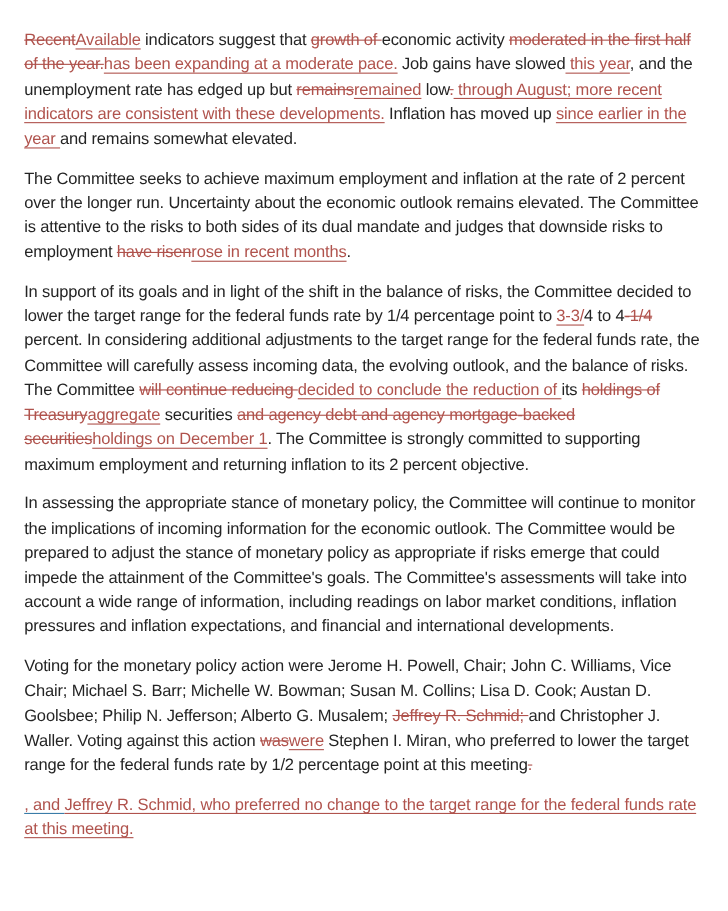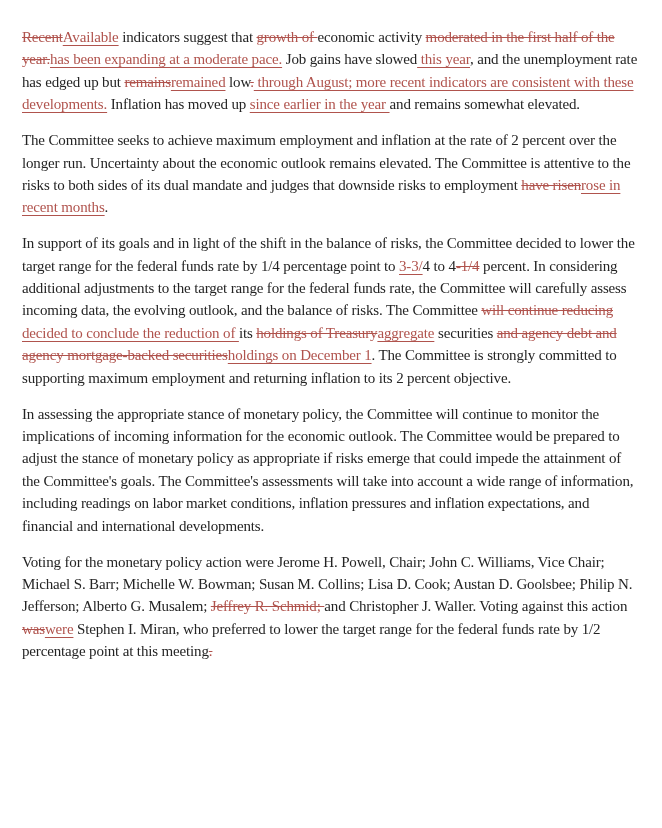--- a/index.html
+++ b/index.html
@@ -24,21 +24,21 @@
     padding: 26px 21px 0 22px;
     font-family: "Liberation Sans", "DejaVu Sans", sans-serif;
     font-size: 15px;
     line-height: 22.4px;
     letter-spacing: -0.15px;
     color: var(--text);
   }
   p.para {
     margin: 0 0 13.5px 0;
   }
-  .run { text-decoration-thickness: 1.4px; font-family: Liberation Serif, serif; }
+  .run { text-decoration-thickness: 1.4px; }
   .run-normal {
     color: var(--text);
   }
   .run-deleted {
     color: var(--rev);
     text-decoration: line-through;
     text-decoration-color: var(--rev);
   }
   .run-inserted {
     color: var(--rev);
@@ -56,14 +56,15 @@
 </head>
 <body>
 
 <div class="doc">
   <div>
       <p class="para"><span class="run run-deleted">Recent</span><span class="run run-inserted">Available</span><span class="run run-normal"> indicators suggest that </span><span class="run run-deleted">growth of </span><span class="run run-normal">economic activity </span><span class="run run-deleted">moderated in the first half of the year.</span><span class="run run-inserted">has been expanding at a moderate pace.</span><span class="run run-normal"> Job gains have slowed</span><span class="run run-inserted"> this year</span><span class="run run-normal">, and the unemployment rate has edged up but </span><span class="run run-deleted">remains</span><span class="run run-inserted">remained</span><span class="run run-normal"> low</span><span class="run run-deleted">.</span><span class="run run-inserted"> through August; more recent indicators are consistent with these developments.</span><span class="run run-normal"> Inflation has moved up </span><span class="run run-inserted">since earlier in the year </span><span class="run run-normal">and remains somewhat elevated.</span></p>
       <p class="para"><span class="run run-normal">The Committee seeks to achieve maximum employment and inflation at the rate of 2 percent over the longer run. Uncertainty about the economic outlook remains elevated. The Committee is attentive to the risks to both sides of its dual mandate and judges that downside risks to employment </span><span class="run run-deleted">have risen</span><span class="run run-inserted">rose in recent months</span><span class="run run-normal">.</span></p>
       <p class="para"><span class="run run-normal">In support of its goals and in light of the shift in the balance of risks, the Committee decided to lower the target range for the federal funds rate by 1/4 percentage point to </span><span class="run run-inserted">3-3/</span><span class="run run-normal">4 to 4</span><span class="run run-deleted">-1/4</span><span class="run run-normal"> percent. In considering additional adjustments to the target range for the federal funds rate, the Committee will carefully assess incoming data, the evolving outlook, and the balance of risks. The Committee </span><span class="run run-deleted">will continue reducing </span><span class="run run-inserted">decided to conclude the reduction of </span><span class="run run-normal">its </span><span class="run run-deleted">holdings of Treasury</span><span class="run run-inserted">aggregate</span><span class="run run-normal"> securities </span><span class="run run-deleted">and agency debt and agency mortgage-backed securities</span><span class="run run-inserted">holdings on December 1</span><span class="run run-normal">. The Committee is strongly committed to supporting maximum employment and returning inflation to its 2 percent objective.</span></p>
       <p class="para"><span class="run run-normal">In assessing the appropriate stance of monetary policy, the Committee will continue to monitor the implications of incoming information for the economic outlook. The Committee would be prepared to adjust the stance of monetary policy as appropriate if risks emerge that could impede the attainment of the Committee's goals. The Committee's assessments will take into account a wide range of information, including readings on labor market conditions, inflation pressures and inflation expectations, and financial and international developments.</span></p>
       <p class="para"><span class="run run-normal">Voting for the monetary policy action were Jerome H. Powell, Chair; John C. Williams, Vice Chair; Michael S. Barr; Michelle W. Bowman; Susan M. Collins; Lisa D. Cook; Austan D. Goolsbee; Philip N. Jefferson; Alberto G. Musalem; </span><span class="run run-deleted">Jeffrey R. Schmid; </span><span class="run run-normal">and Christopher J. Waller. Voting against this action </span><span class="run run-deleted">was</span><span class="run run-inserted">were</span><span class="run run-normal"> Stephen I. Miran, who preferred to lower the target range for the federal funds rate by 1/2 percentage point at this meeting</span><span class="run run-deleted">.</span></p>
+      <p class="para"><span class="run run-inserted-format">, and </span><span class="run run-inserted">Jeffrey R. Schmid, who preferred no change to the target range for the federal funds rate at this meeting.</span></p>
     </div>
 </div>
 
 </body></html>

